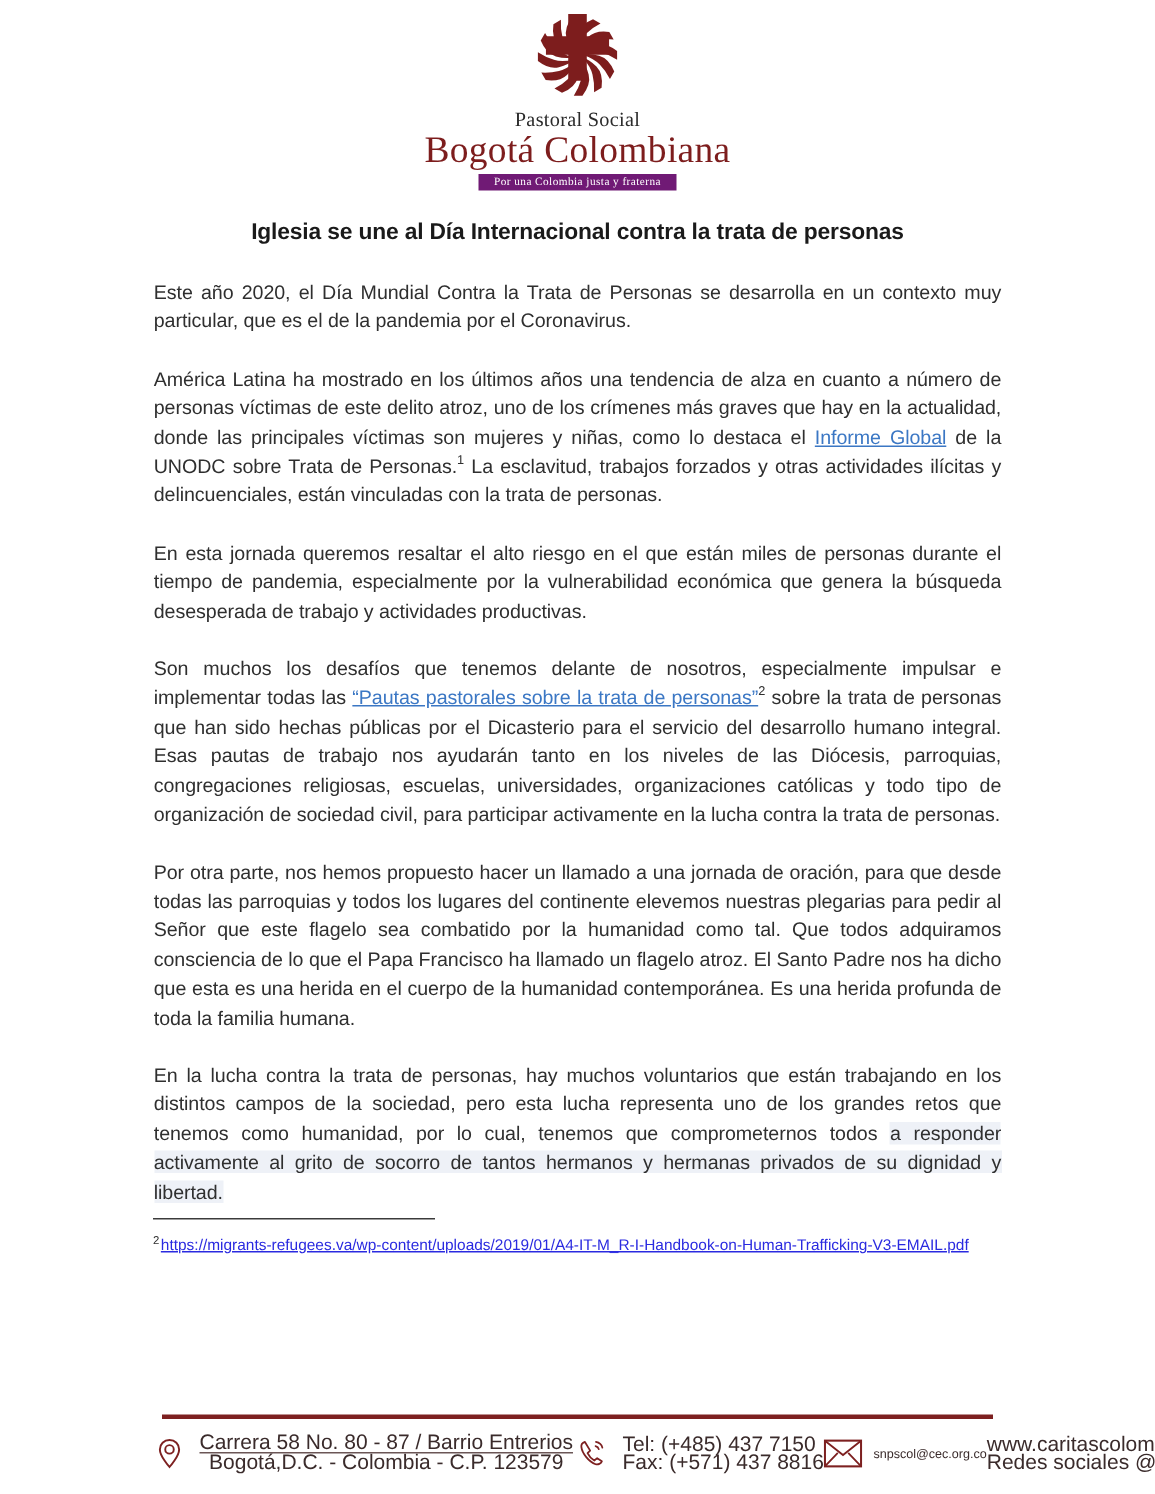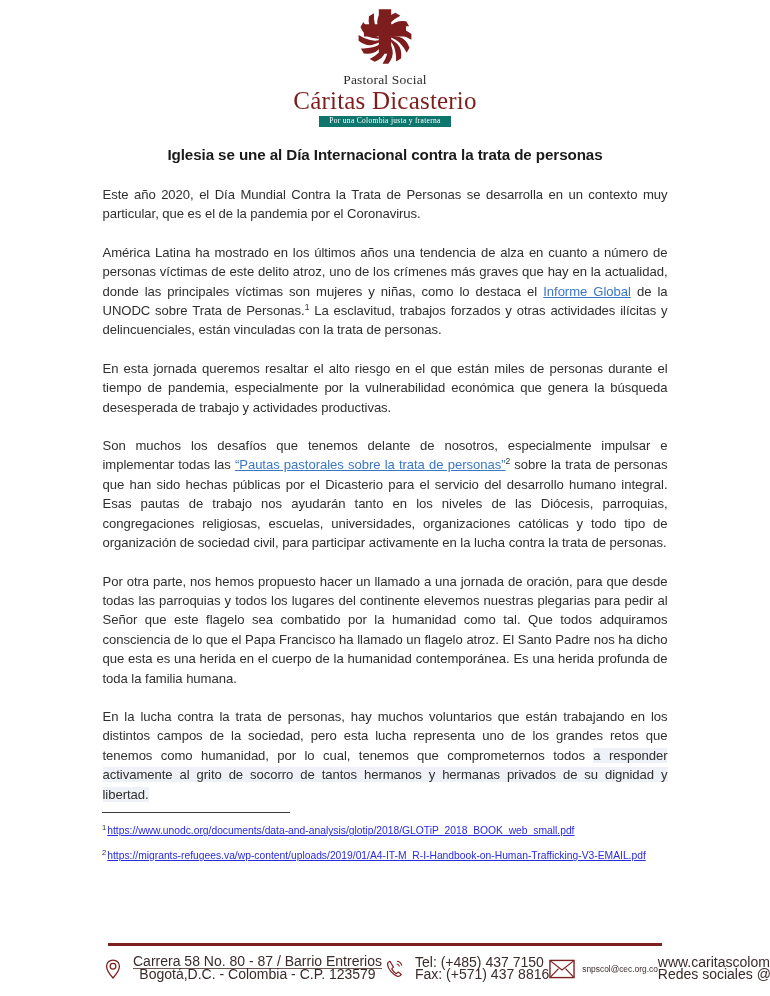--- a/index.html
+++ b/index.html
@@ -47,21 +47,21 @@
   }
   .logo-caritas {
     font-family: "Liberation Serif", serif;
     font-size: 25px;
     color: #7d1d1d;
     line-height: 1.05;
     margin-top: 1px;
     letter-spacing: .2px;
   }
   .logo-tagline {
-    background: #0f766e;
+    background: #701a75;
     color: #ffffff;
     font-family: "Liberation Serif", serif;
     font-size: 7.5px;
     letter-spacing: .3px;
     padding: 1px 10px 2px 10px;
     margin-top: 2px;
     line-height: 1.1;
     white-space: nowrap;
   }
 
@@ -220,21 +220,21 @@
               <path d="M -4 -32 q -7 9 -5 17 q 2 8 6 12 q -2 -10 0 -16 q 2 -7 6 -13 z" transform="rotate(300)"></path>
               <path d="M -4 -32 q -7 9 -5 17 q 2 8 6 12 q -2 -10 0 -16 q 2 -7 6 -13 z" transform="rotate(330)"></path>
             </g>
 
             <path d="M -7.5 -34 h 15 v 18 h 18 v 15 h -18 v 21 h -15 v -21 h -18 v -15 h 18 z"></path>
           </g>
         </g>
       </svg>
     </div>
     <div class="logo-pastoral">Pastoral Social</div>
-    <div class="logo-caritas">Cáritas Dicasterio</div>
+    <div class="logo-caritas">Bogotá Colombiana</div>
     <div class="logo-tagline">Por una Colombia justa y fraterna</div>
   </div>
 
   <div class="content">
 
     <h1 class="doc-title">Iglesia se une al Día Internacional contra la trata de personas</h1>
 
     <p class="para">
       <span>Este año 2020, el Día Mundial Contra la Trata de Personas se desarrolla en un contexto muy particular, que es el de la pandemia por el Coronavirus.</span>
     </p>
@@ -257,23 +257,20 @@
 
     <p class="para">
       <span>En la lucha contra la trata de personas, hay muchos voluntarios que están trabajando en los distintos campos de la sociedad, pero esta lucha representa uno de los grandes retos que tenemos como humanidad, por lo cual, tenemos que comprometernos todos </span><span class="sel-hl">a responder activamente al grito de socorro de tantos hermanos y hermanas privados de su dignidad y libertad.</span>
     </p>
 
   </div>
 
   <div class="footnotes">
     <div class="fn-rule"></div>
 
-    <div class="fn-item">
-      <sup>1</sup><a href="#">https://www.unodc.org/documents/data-and-analysis/glotip/2018/GLOTiP_2018_BOOK_web_small.pdf</a>
-    </div>
 
     <div class="fn-item">
       <sup>2</sup><a href="#">https://migrants-refugees.va/wp-content/uploads/2019/01/A4-IT-M_R-I-Handbook-on-Human-Trafficking-V3-EMAIL.pdf</a>
     </div>
   </div>
 
   <div class="footer">
     <div class="footer-rule"></div>
     <div class="footer-cols">
 

